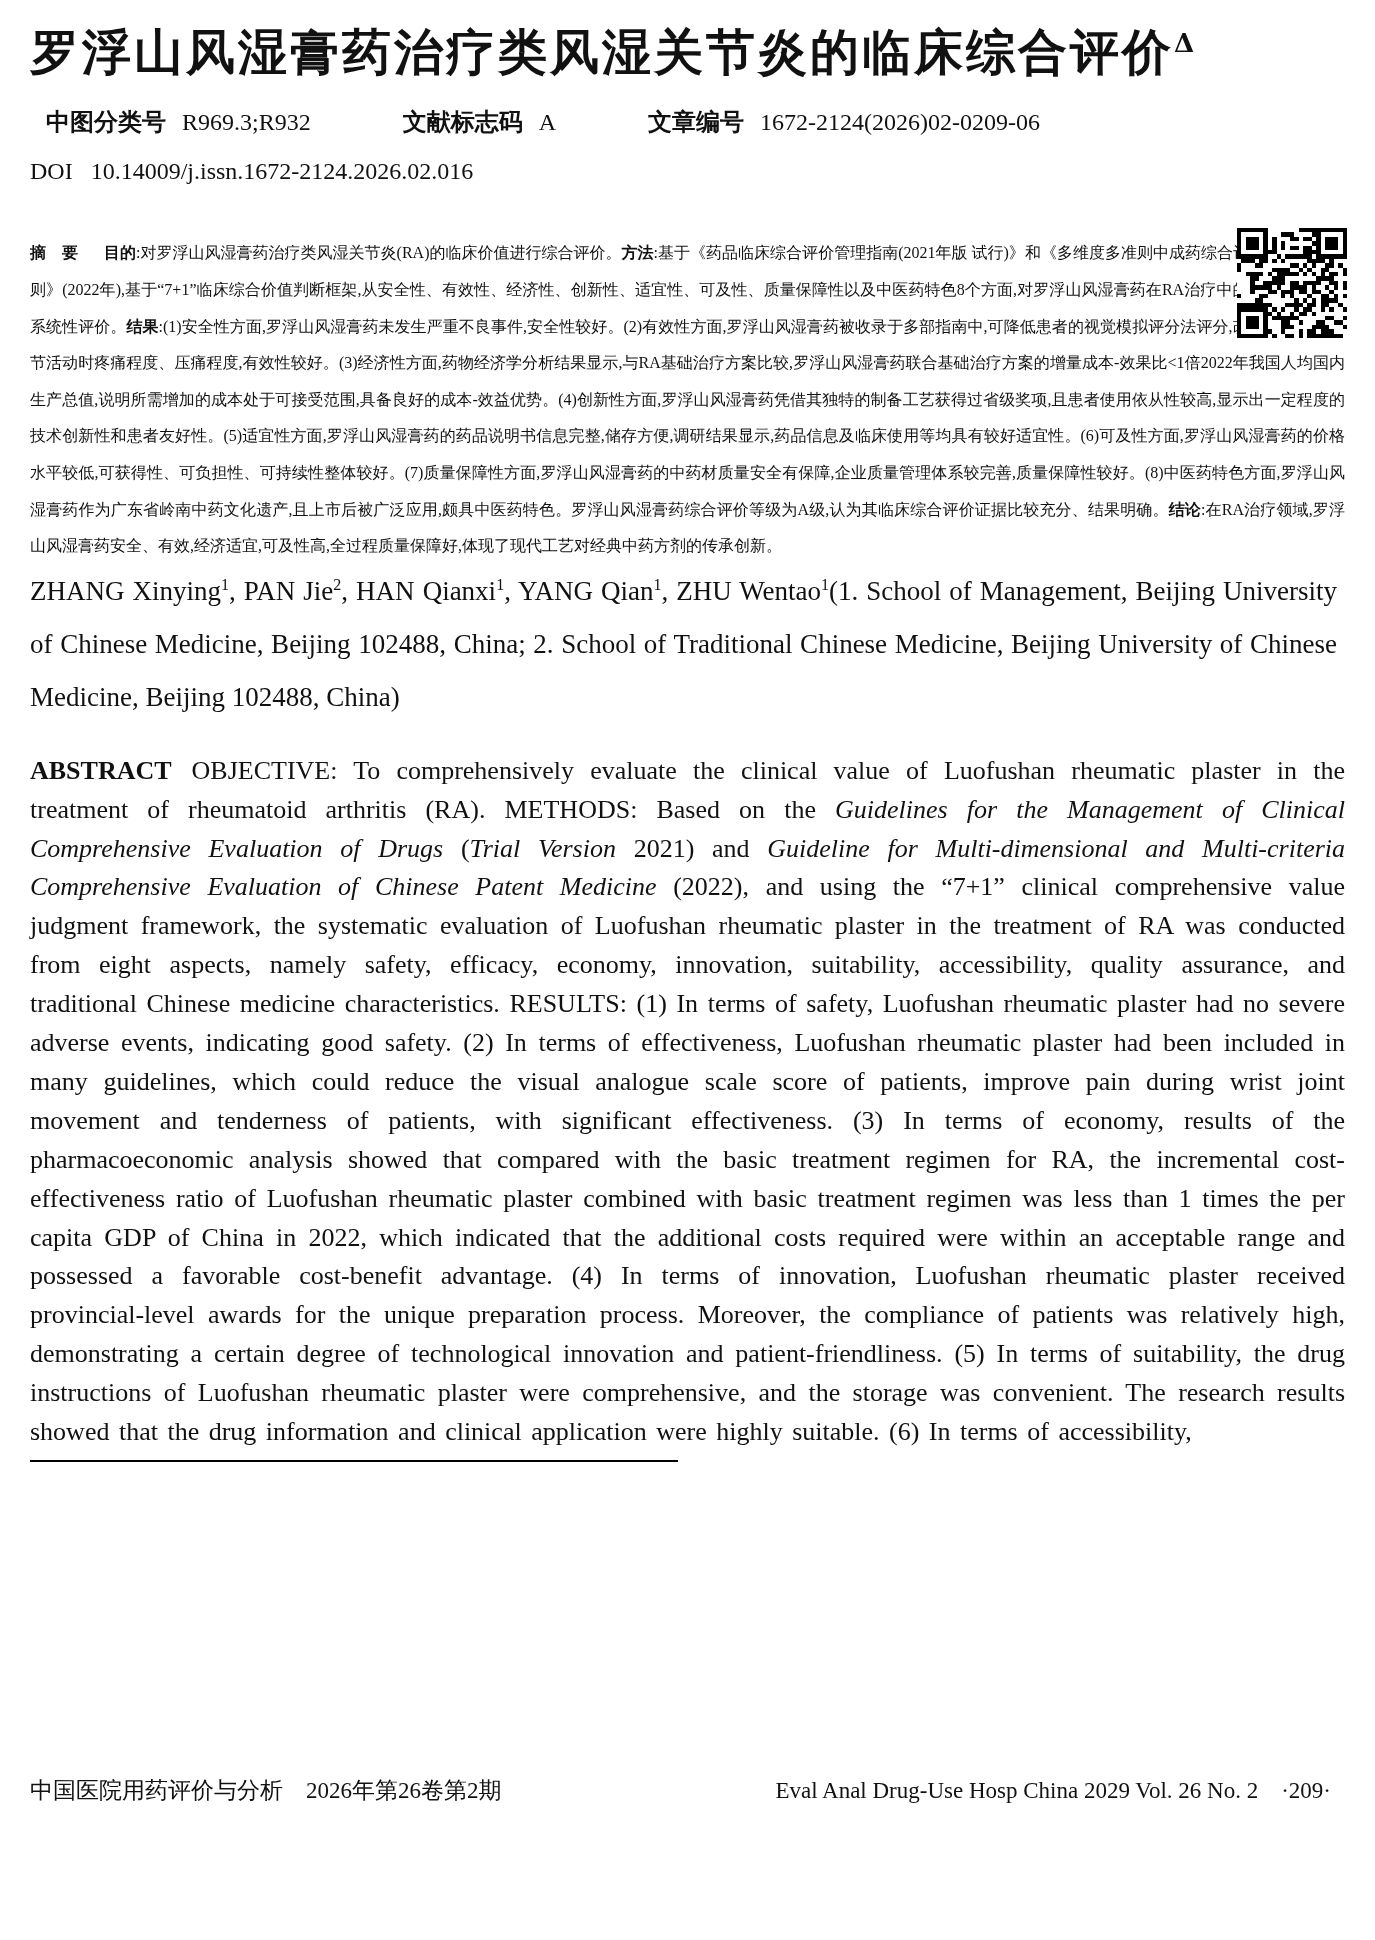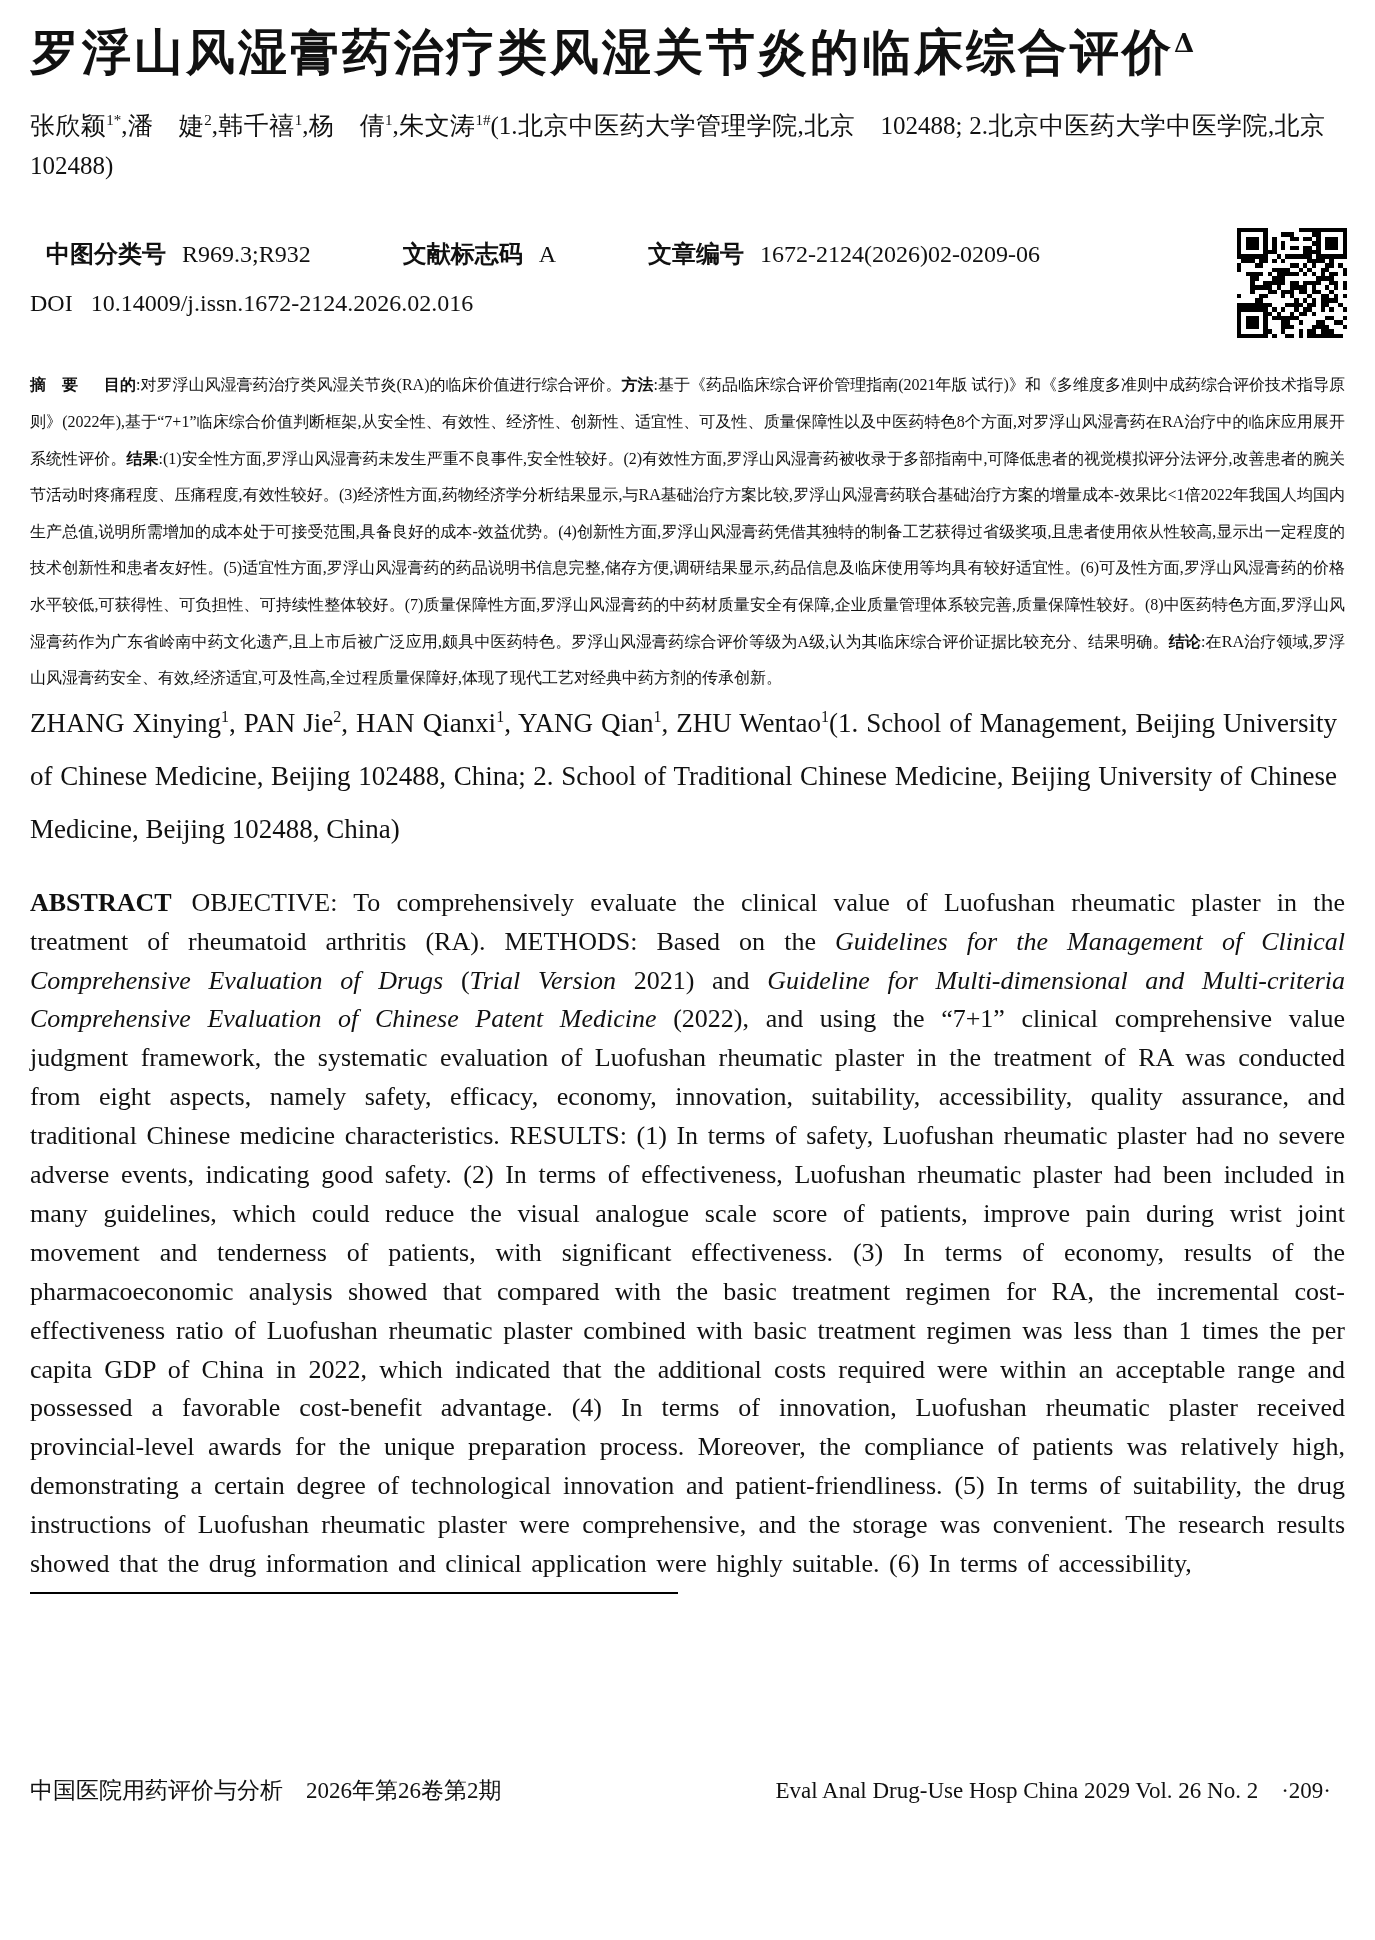--- a/index.html
+++ b/index.html
@@ -120,21 +120,20 @@
   }
   sup{line-height:0;}
 </style>
 </head>
 <body>
 
 <div class="page">
 
   <h1 class="cn-title"><span>罗浮山风湿膏药治疗类风湿关节炎的临床综合评价</span><sup>Δ</sup></h1>
 
-  <p class="cn-authors"><span>张欣颖</span><sup>1*</sup><span>,潘　婕</span><sup>2</sup><span>,韩千禧</span><sup>1</sup><span>,杨　倩</span><sup>1</sup><span>,朱文涛</span><sup>1#</sup><span>(1.北京中医药大学管理学院,北京　102488; 2.北京中医药大学中医学院,北京　102488)</span></p>
 
   <p class="meta-row">
     <span class="meta-label">中图分类号</span><span class="meta-value">R969.3;R932</span><span class="meta-gap"></span><span class="meta-label">文献标志码</span><span class="meta-value">A</span><span class="meta-gap"></span><span class="meta-label">文章编号</span><span class="meta-value">1672-2124(2026)02-0209-06</span>
   </p>
 
   <p class="doi-row">
     <span class="doi-label">DOI</span><span>10.14009/j.issn.1672-2124.2026.02.016</span>
   </p>
 
   <div class="qr" id="qr">

